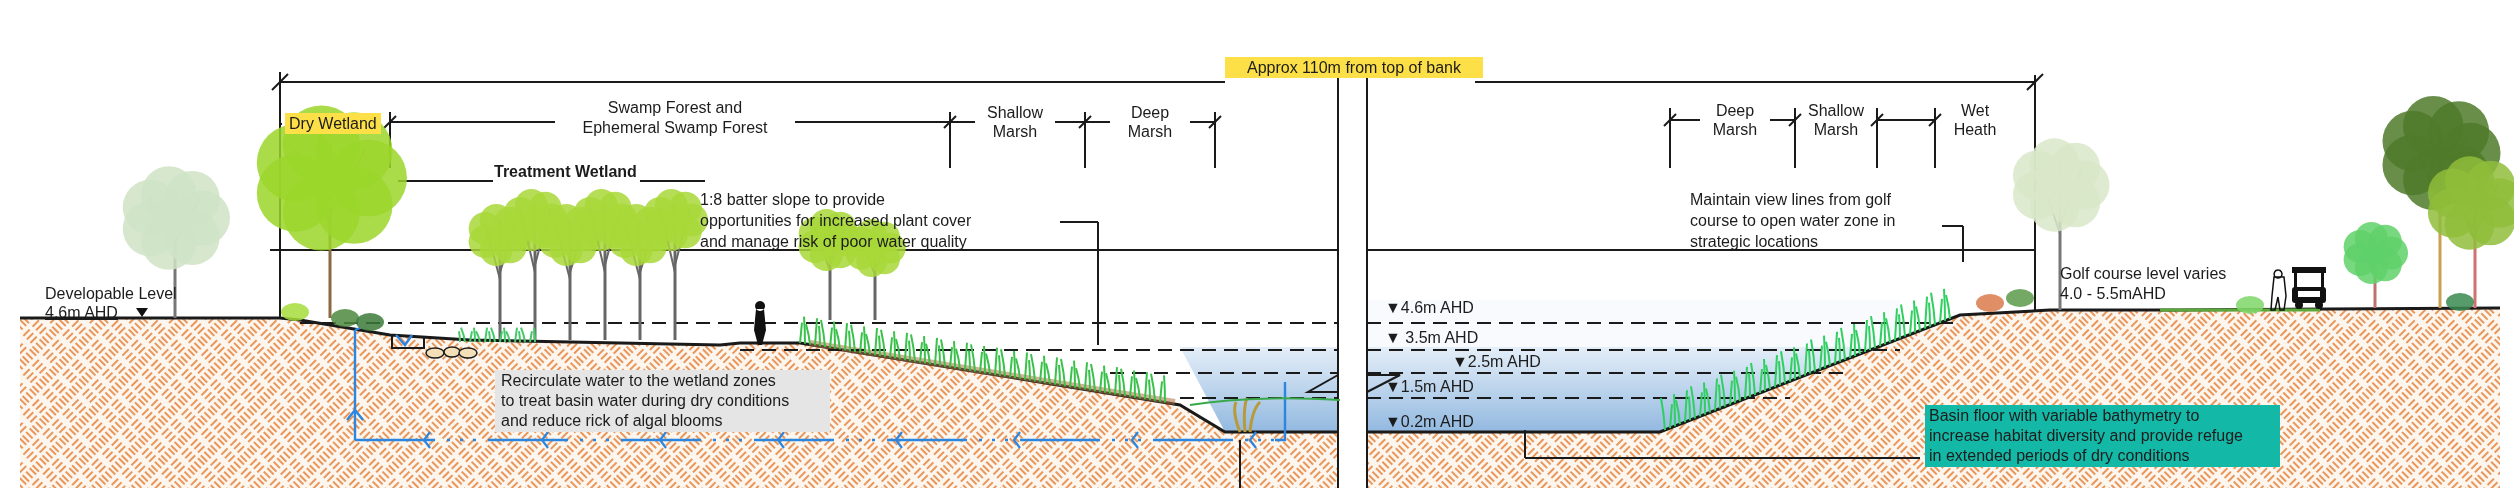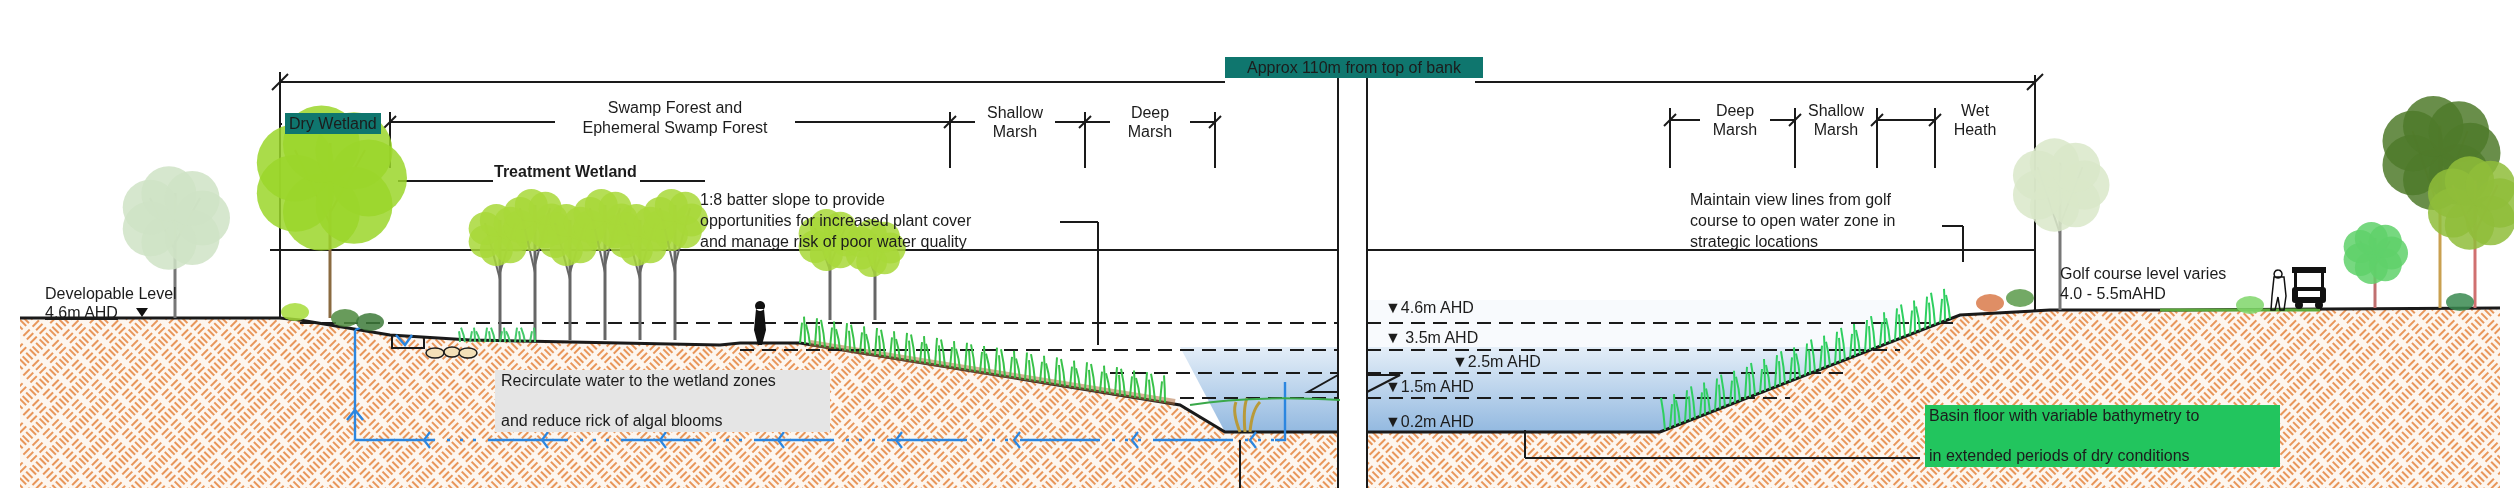--- a/index.html
+++ b/index.html
@@ -2,21 +2,21 @@
 <html><head>
 <meta charset="utf-8">
 <style>
   html,body{margin:0;padding:0;background:#ffffff;}
   body{width:2514px;height:488px;position:relative;overflow:hidden;font-family:"Liberation Sans",sans-serif;color:#1a1a1a;}
   #scene{position:absolute;left:0;top:0;}
   .lbl{position:absolute;font-size:16px;line-height:19px;white-space:nowrap;color:#1c1c1c;}
   .c{text-align:center;}
   .r{text-align:left;}
   .b{font-weight:bold;}
-  .box{background:#0f766e;padding:1px 4px;}
+  .box{background:#fde047;padding:1px 4px;}
 </style>
 </head>
 <body>
 
 <svg id="scene" width="2514" height="488" viewBox="0 0 2514 488" xmlns="http://www.w3.org/2000/svg">
   <defs>
     <pattern id="hatch" patternUnits="userSpaceOnUse" width="28" height="28" patternTransform="rotate(45)">
       <rect width="28" height="28" fill="#fdf6ef"></rect>
       <line x1="2" y1="3" x2="2" y2="12" stroke="#e8965a" stroke-width="2"></line>
       <line x1="7" y1="3" x2="7" y2="12" stroke="#e8965a" stroke-width="2"></line>
@@ -532,25 +532,27 @@
 <div class="lbl r" style="left:700px;top:190px;width:356px;">1:8 batter slope to provide</div>
 <div class="lbl r" style="left:700px;top:211px;width:356px;">opportunities for increased plant cover</div>
 <div class="lbl r" style="left:700px;top:232px;width:356px;">and manage risk of poor water quality</div>
 
 <div class="lbl r" style="left:1690px;top:190px;width:250px;">Maintain view lines from golf</div>
 <div class="lbl r" style="left:1690px;top:211px;width:250px;">course to open water zone in</div>
 <div class="lbl r" style="left:1690px;top:232px;width:250px;">strategic locations</div>
 
 <div style="position:absolute;left:495px;top:370px;width:335px;height:62px;background:#e5e5e5;">
   <div class="lbl" style="left:6px;top:1px;">Recirculate water to the wetland zones</div>
+  <div class="lbl" style="left:6px;top:21px;">to treat basin water during dry conditions</div>
   <div class="lbl" style="left:6px;top:41px;">and reduce rick of algal blooms</div>
 </div>
 
-<div style="position:absolute;left:1925px;top:405px;width:355px;height:62px;background:#22c55e;">
+<div style="position:absolute;left:1925px;top:405px;width:355px;height:62px;background:#14b8a6;">
   <div class="lbl" style="left:4px;top:1px;">Basin floor with variable bathymetry to</div>
+  <div class="lbl" style="left:4px;top:21px;">increase habitat diversity and provide refuge</div>
   <div class="lbl" style="left:4px;top:41px;">in extended periods of dry conditions</div>
 </div>
 
 <div class="lbl" style="left:45px;top:284px;">Developable Level</div>
 <div class="lbl" style="left:45px;top:303px;text-decoration:underline;">4.6m AHD</div>
 
 <div class="lbl r" style="left:2060px;top:264px;width:205px;">Golf course level varies</div>
 <div class="lbl r" style="left:2060px;top:284px;width:205px;">4.0 - 5.5mAHD</div>
 
 <div id="levels"></div>

